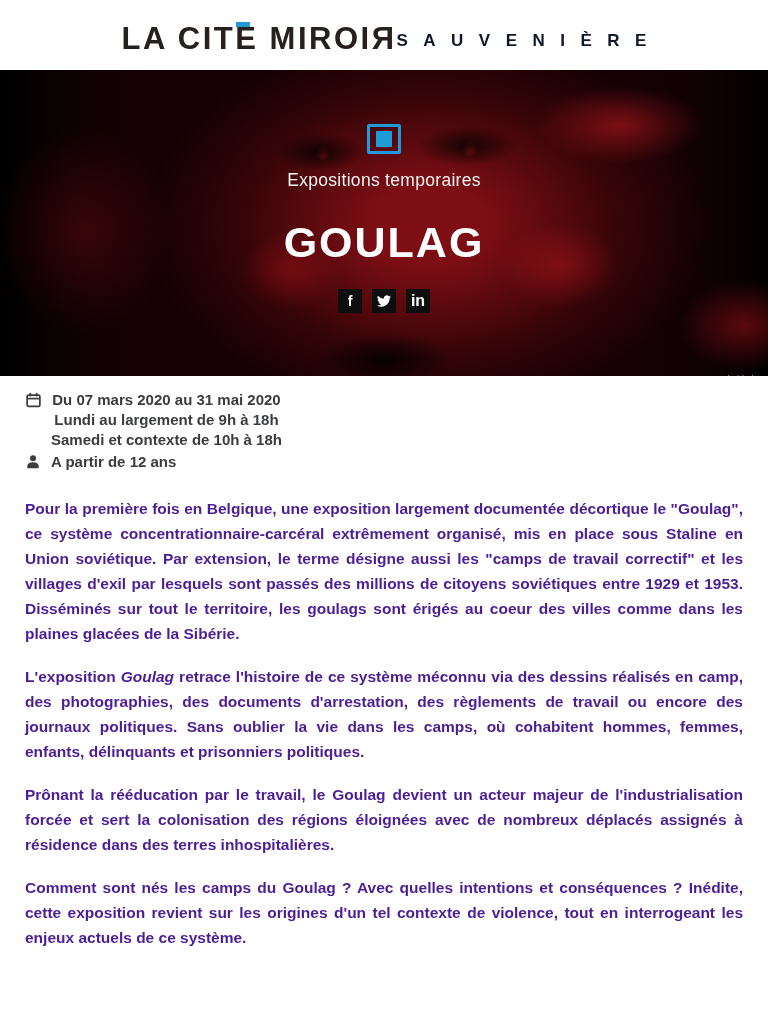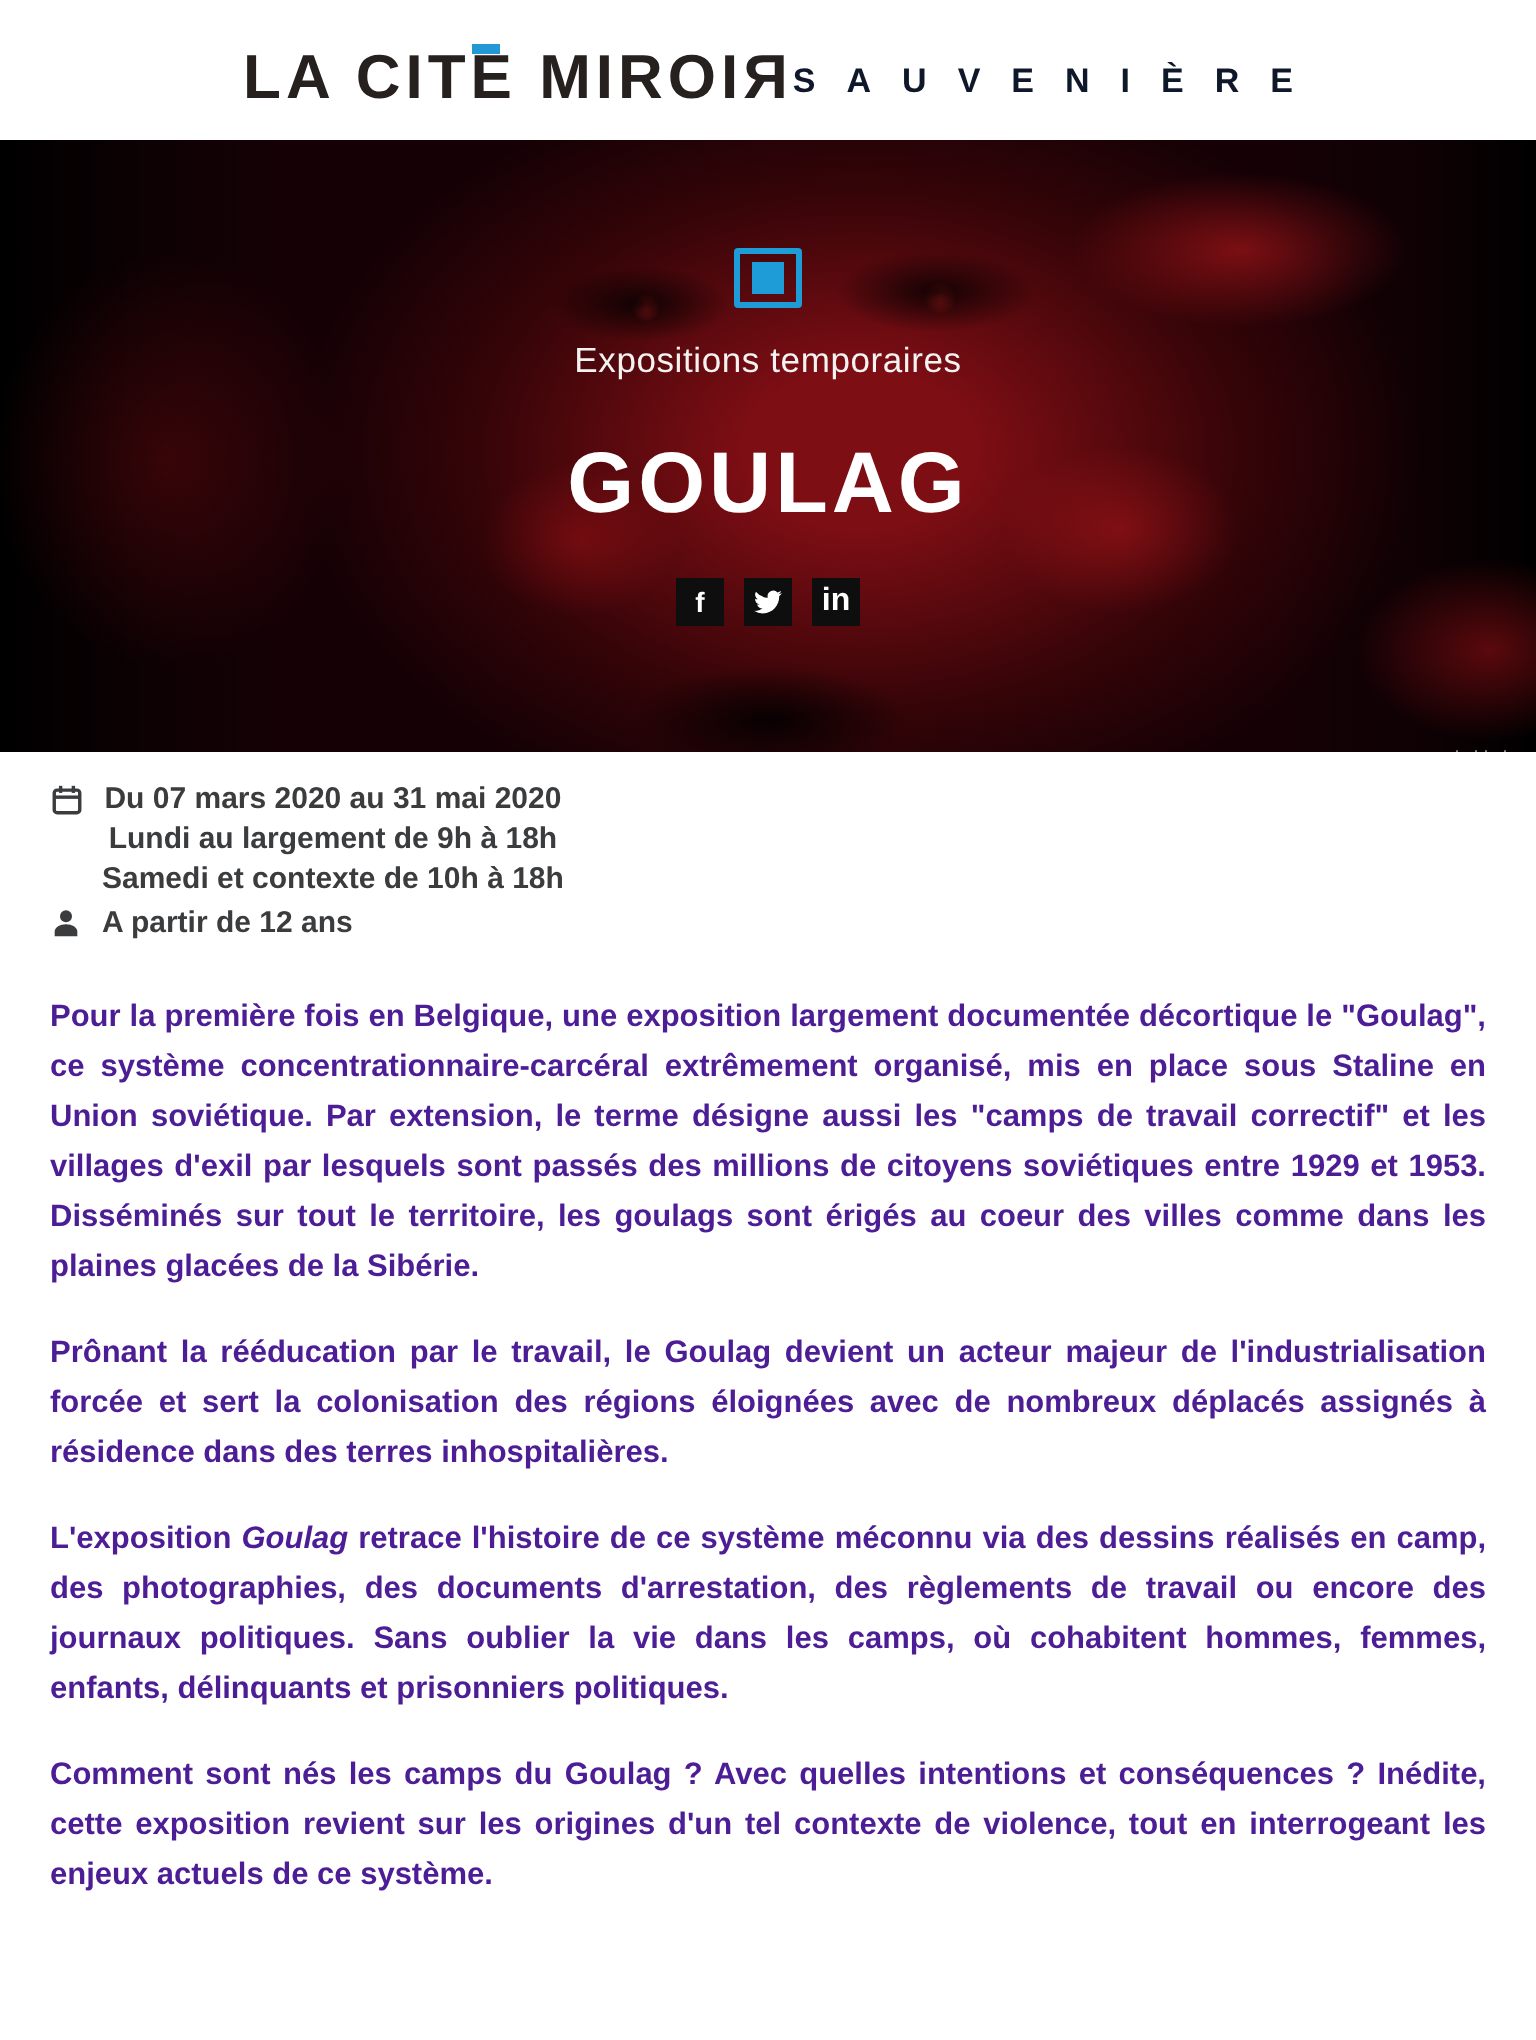--- a/index.html
+++ b/index.html
@@ -131,18 +131,18 @@
           <circle cx="12" cy="7" r="4.5"></circle>
           <path d="M12 13c-4.5 0-8.5 2.3-8.5 5.5V22h17v-3.5c0-3.2-4-5.5-8.5-5.5z"></path>
         </svg>
       </span>
       <div class="info-text">A partir de 12 ans</div>
     </div>
   </div>
 
   <div class="body-text">
     <p>Pour la première fois en Belgique, une exposition largement documentée décortique le "Goulag", ce système concentrationnaire-carcéral extrêmement organisé, mis en place sous Staline en Union soviétique. Par extension, le terme désigne aussi les "camps de travail correctif"  et les villages d'exil par lesquels sont passés des millions de citoyens soviétiques entre 1929 et 1953. Disséminés sur tout le territoire, les goulags sont érigés au coeur des villes comme dans les plaines glacées de la Sibérie.</p>
+    <p><span>L'exposition </span><span class="italic">Goulag</span><span> retrace l'histoire de ce système méconnu via des dessins réalisés en camp, des photographies, des documents d'arrestation, des règlements de travail ou encore des journaux politiques. Sans oublier la vie dans les camps, où cohabitent hommes, femmes, enfants, délinquants et prisonniers politiques.</span></p>
     <p>Prônant la rééducation par le travail, le Goulag devient un acteur majeur de l'industrialisation forcée et sert la colonisation des régions éloignées avec de nombreux déplacés assignés à résidence dans des terres inhospitalières.</p>
-    <p><span>L'exposition </span><span class="italic">Goulag</span><span> retrace l'histoire de ce système méconnu via des dessins réalisés en camp, des photographies, des documents d'arrestation, des règlements de travail ou encore des journaux politiques. Sans oublier la vie dans les camps, où cohabitent hommes, femmes, enfants, délinquants et prisonniers politiques.</span></p>
     <p>Comment sont nés les camps du Goulag ? Avec quelles intentions et conséquences ? Inédite, cette exposition revient sur les origines d'un tel contexte de violence, tout en interrogeant les enjeux actuels de ce système.</p>
   </div>
 
 </div>
 
 </body></html>

